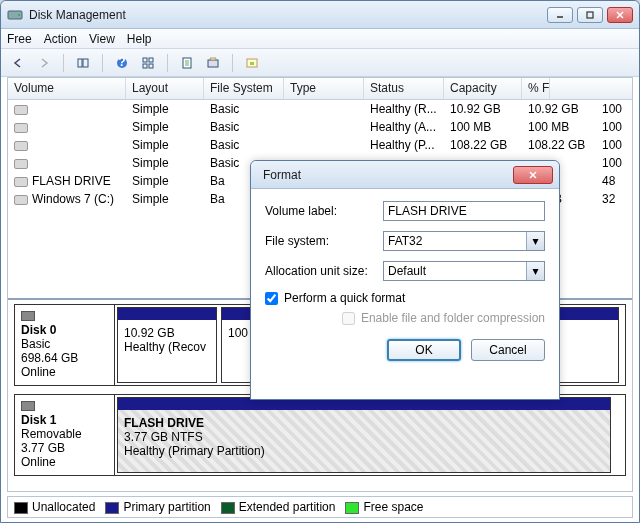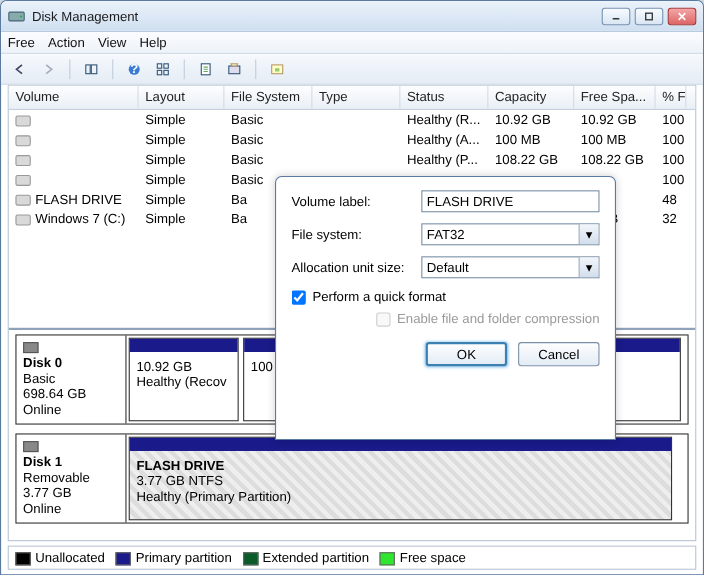--- a/index.html
+++ b/index.html
@@ -152,21 +152,20 @@
   </div>
 
   <div class="content">
     <div class="grid-header">
       <div class="col c-vol">Volume</div>
       <div class="col c-lay">Layout</div>
       <div class="col c-fs">File System</div>
       <div class="col c-type">Type</div>
       <div class="col c-stat">Status</div>
       <div class="col c-cap">Capacity</div>
-      <div class="col c-free">Free Spa...</div>
       <div class="col c-pct">% F</div>
     </div>
     <div class="grid-body" id="grid-body">
         <div class="row">
           <div class="col c-vol"><span class="vol-icon"></span></div>
           <div class="col c-lay">Simple</div>
           <div class="col c-type">Basic</div>
           <div class="col c-fs"></div>
           <div class="col c-stat">Healthy (R...</div>
           <div class="col c-cap">10.92 GB</div>
@@ -269,20 +268,29 @@
 
   <div class="legend">
     <span><span class="sw" style="background:#000"></span><span>Unallocated</span></span>
     <span><span class="sw" style="background:#1a1a8a"></span><span>Primary partition</span></span>
     <span><span class="sw" style="background:#0a5a2a"></span><span>Extended partition</span></span>
     <span><span class="sw" style="background:#2ee62e"></span><span>Free space</span></span>
   </div>
 </div>
 
 <div class="window dialog">
+  <div class="titlebar">
+    <span class="title" style="padding-left:6px">Format</span>
+    <div class="winbtn close" style="width:40px;height:18px">
+        <svg viewBox="0 0 10 10" width="10" height="10">
+          <line x1="2" y1="2" x2="8" y2="8" stroke="#fff" stroke-width="1.5"></line>
+          <line x1="8" y1="2" x2="2" y2="8" stroke="#fff" stroke-width="1.5"></line>
+        </svg>
+      </div>
+  </div>
   <div class="dialog-body">
     <div class="form-row">
       <label>Volume label:</label>
       <div class="field"><input class="text-input" value="FLASH DRIVE" style=""></div>
     </div>
     <div class="form-row">
       <label>File system:</label>
       <div class="field">
           <div class="select">
             <span>FAT32</span>

